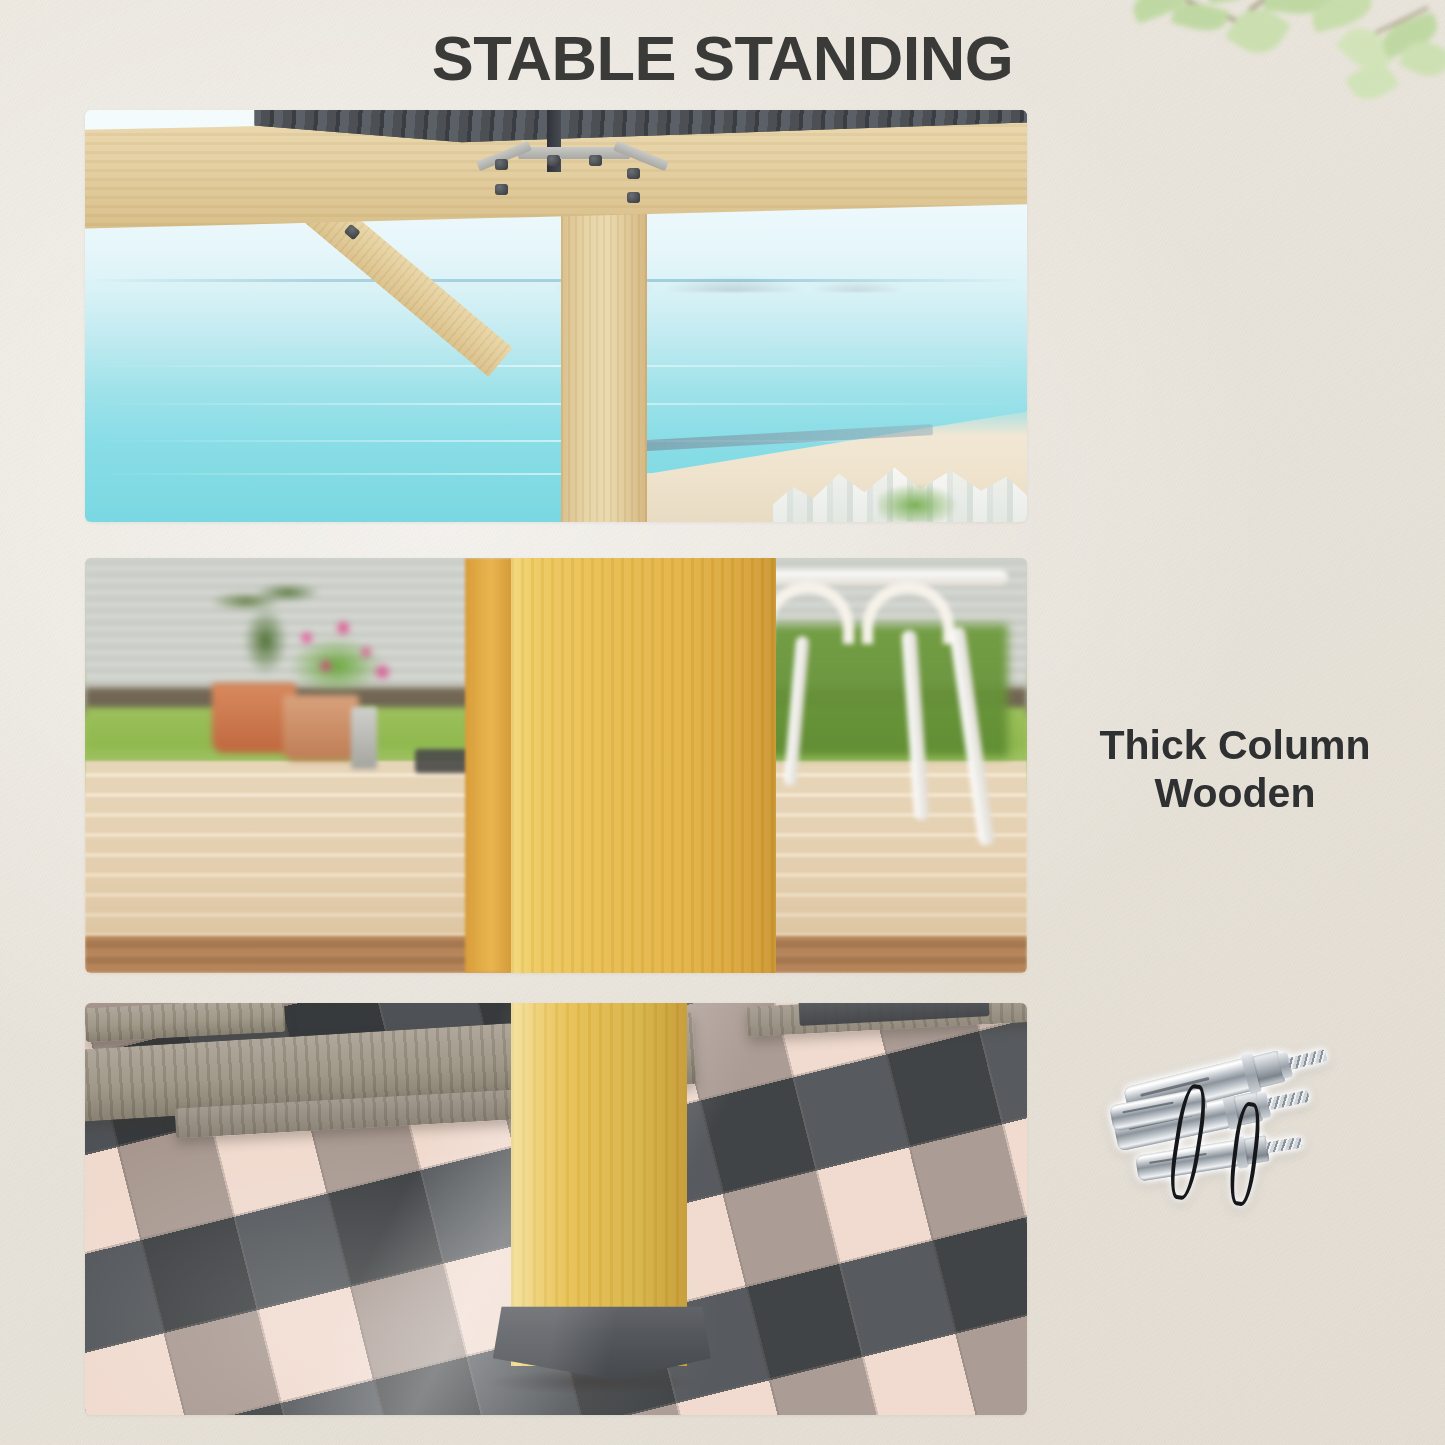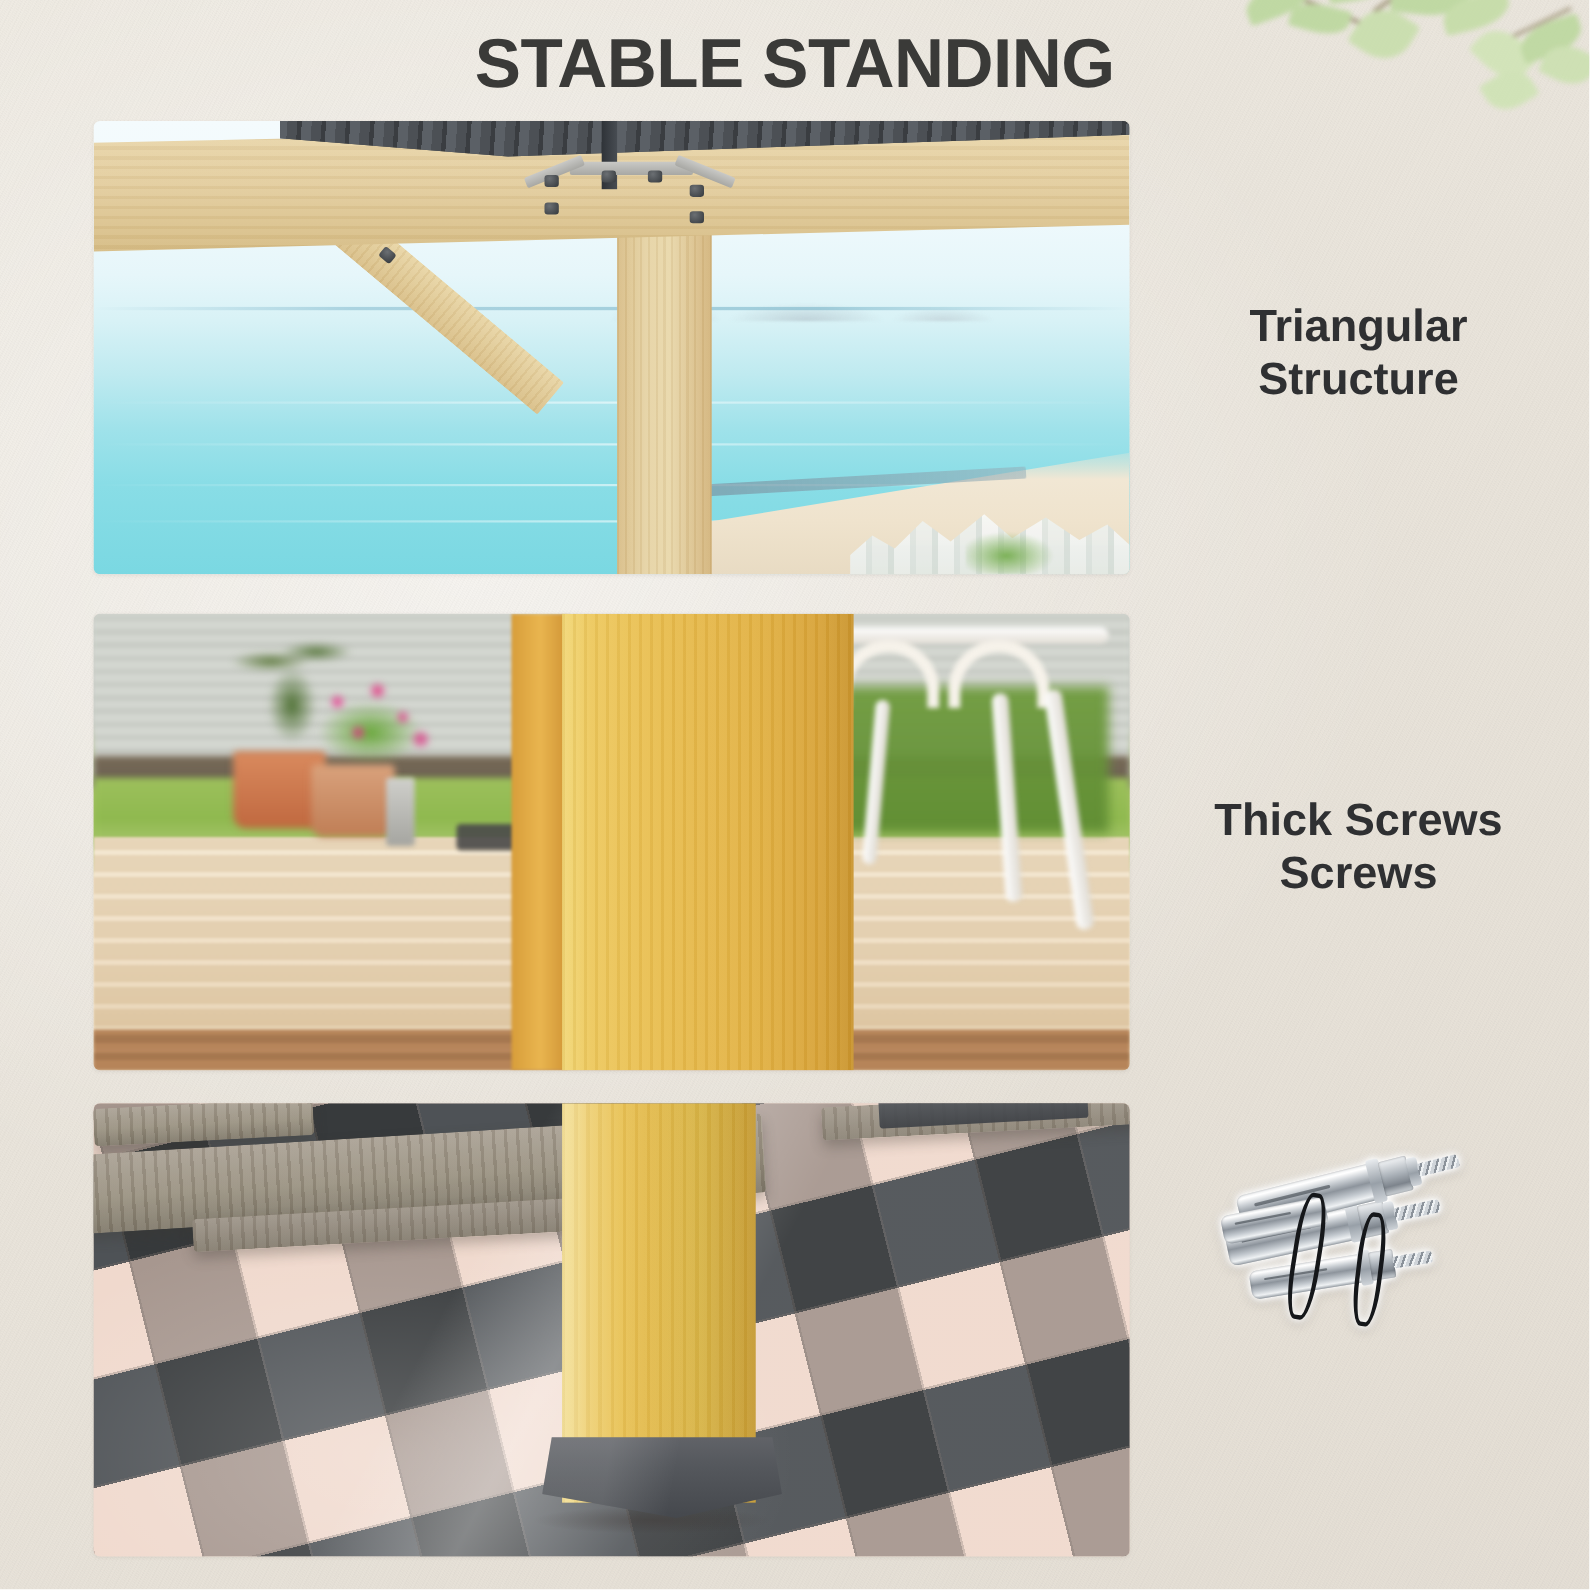--- a/index.html
+++ b/index.html
@@ -520,28 +520,24 @@
     <div class="plank" id="p3-plank-right"></div>
     <div class="ph" id="p3-plate"></div>
 
     <div class="ph" id="p3-base-shadow"></div>
     <div class="ph" id="p3-post"></div>
     <div class="ph" id="p3-post-shade"></div>
     <div class="ph" id="p3-base"></div>
     <div class="ph" id="p3-base-hi"></div>
   </div>
 
-  <div class="label" id="label-1">
-    <div>Triangular</div>
-    <div>Structure</div>
-  </div>
 
   <div class="label" id="label-2">
-    <div>Thick Screws</div>
-    <div>Screws</div>
+    <div>Thick Column</div>
+    <div>Wooden</div>
   </div>
 
   <div id="screws">
     <div class="anchor" style="left:0; top:46px; transform:rotate(-12deg);">
       <div class="shaft" style="left:0; top:0; width:118px; height:30px;"></div>
       <div class="washer" style="left:112px; top:-2px; width:12px; height:34px;"></div>
       <div class="nut" style="left:123px; top:0px;  width:24px; height:30px;"></div>
       <div class="washer" style="left:146px; top:2px;  width:10px; height:26px;"></div>
       <div class="thread" style="left:155px; top:9px;  width:42px; height:12px;"></div>
     </div>

